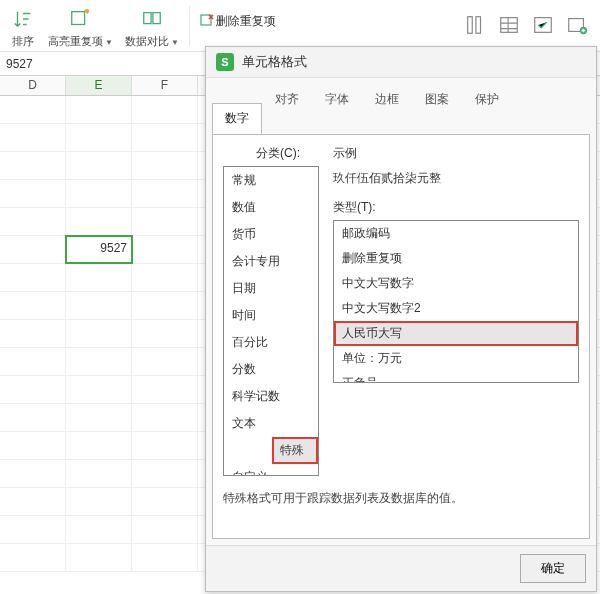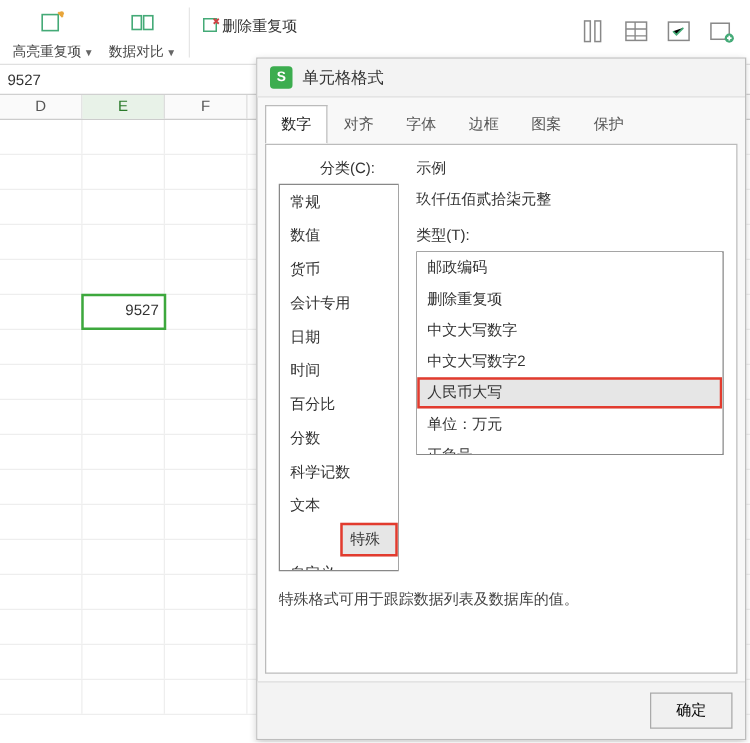--- a/index.html
+++ b/index.html
@@ -147,20 +147,21 @@
       font-size:12px;
       border:1px solid transparent;
       cursor:pointer;
       color:#555;
     }
     .tab.active {
       border:1px solid #bbb;
       border-bottom:1px solid #fff;
       background:#fff;
       color:#222;
+      margin-top:19px;
     }
     .dlg-body {
       border:1px solid #bbb;
       margin:0 6px 6px 6px;
       background:#fff;
       flex:1;
       padding:10px;
       display:flex;
       flex-direction:column;
     }
@@ -252,20 +253,28 @@
     }
     .ri {
       width:24px;height:24px;
     }
     .dropdown-arrow { font-size:8px; color:#666; margin-left:2px;}
   </style>
 </head>
 <body>
 
 <div class="toolbar">
+  <div class="tb-group">
+    <div class="tb-icon">
+      <svg width="22" height="22" viewBox="0 0 24 24">
+          <path fill="none" stroke="#4a7" stroke-width="1.5" d="M6 4v16M6 20l-3-3M6 20l3-3M12 6h8M12 12h6M12 18h4"></path>
+        </svg>
+    </div>
+    <div class="tb-label">排序</div>
+  </div>
   <div class="tb-group">
     <div class="tb-icon">
       <svg width="24" height="22" viewBox="0 0 24 24">
           <rect x="3" y="4" width="14" height="14" fill="none" stroke="#4a7" stroke-width="1.4"></rect>
           <path stroke="#e8a53a" stroke-width="2" d="M17 2l4 4"></path>
           <circle cx="20" cy="3" r="2" fill="#e8a53a"></circle>
         </svg>
     </div>
     <div class="tb-label"><span>高亮重复项</span><span class="dropdown-arrow">▼</span></div>
   </div>

